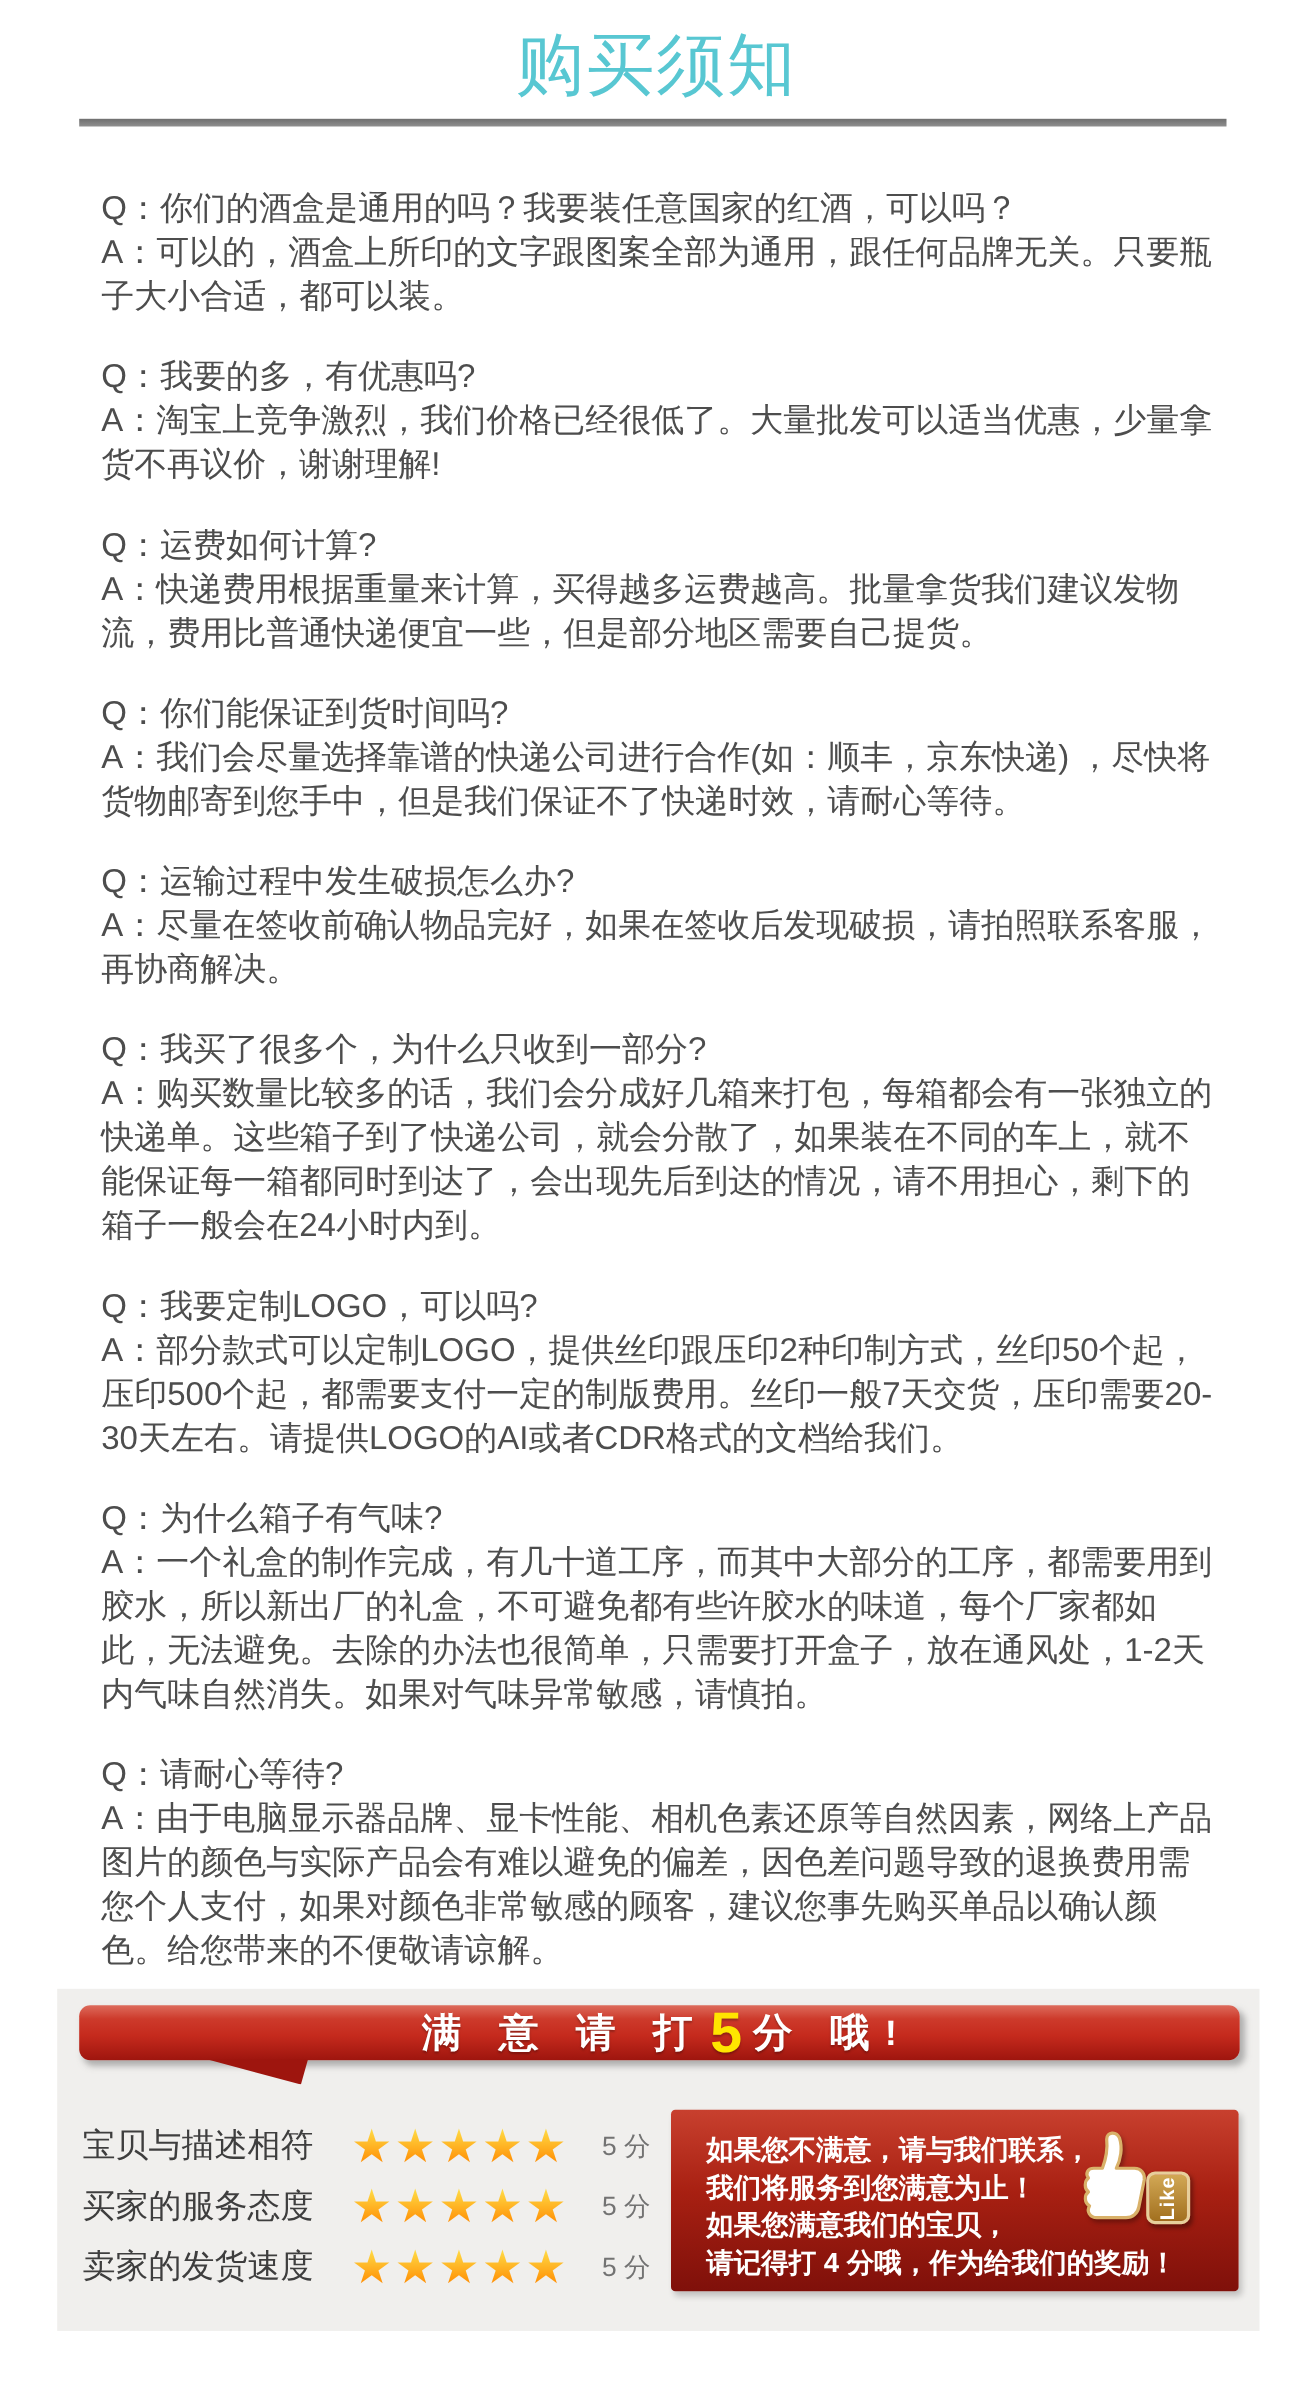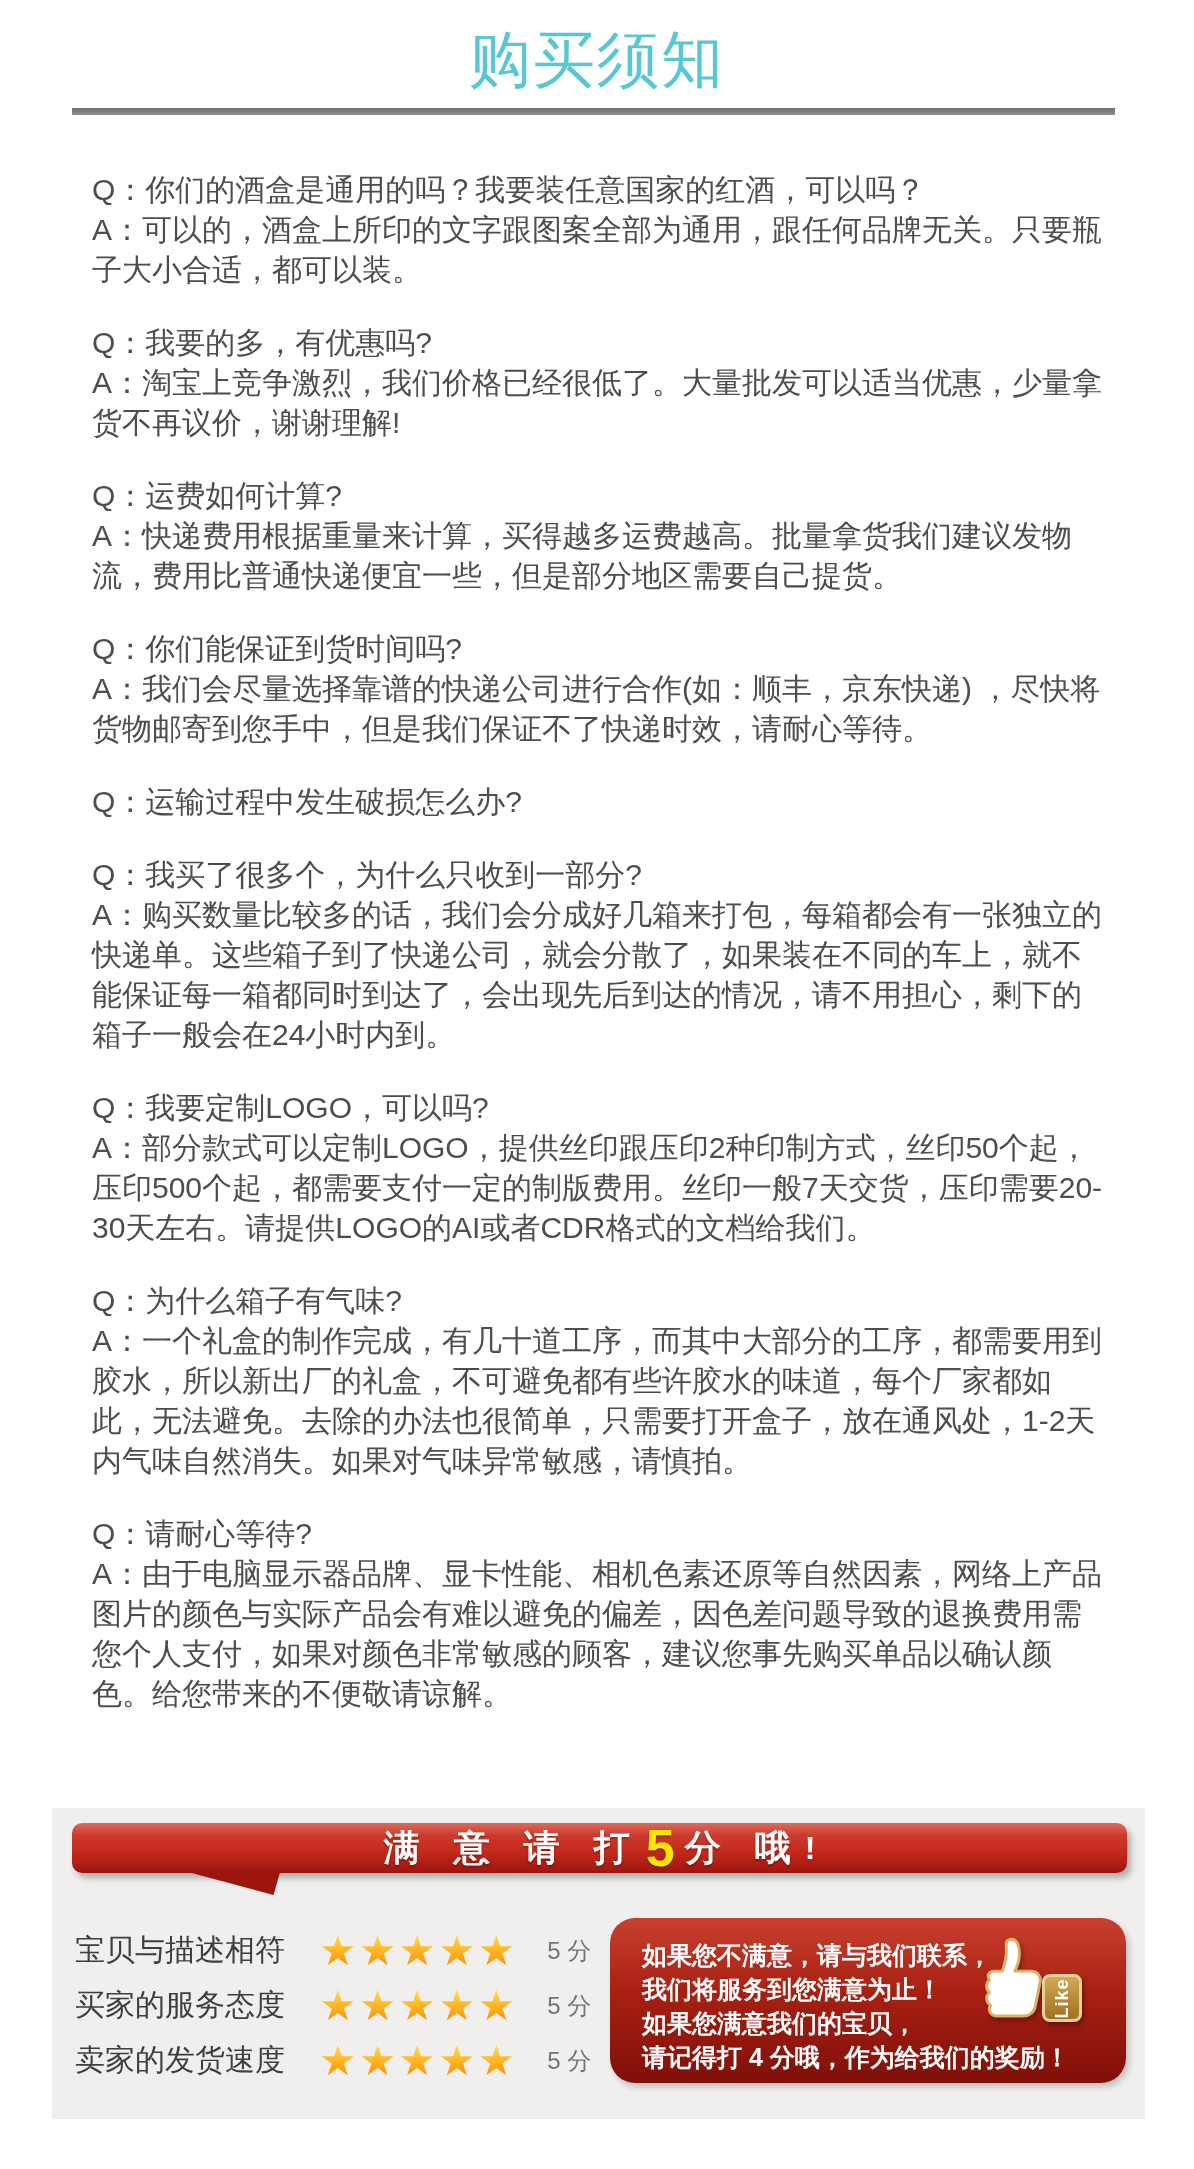--- a/index.html
+++ b/index.html
@@ -62,21 +62,21 @@
     color:var(--star-bottom);
     background:linear-gradient(180deg,var(--star-top) 15%,var(--star-bottom) 90%);
     -webkit-background-clip:text; background-clip:text;
   }
   @supports ((-webkit-background-clip:text) or (background-clip:text)){
     .r-stars{color:transparent;}
   }
   .r-score{font-size:24px; color:#737373;}
   .notice{
     position:absolute; left:558px; top:110px; width:516px; height:165px;
-    border-radius:25px; overflow:hidden;
+    border-radius:4px; overflow:hidden;
     background:linear-gradient(180deg,var(--notice-top) 0%,#a82012 45%,var(--notice-bottom) 100%);
     box-shadow:3px 4px 6px rgba(0,0,0,.2);
     padding:20px 0 0 32px;
   }
   .n-line{font-size:25px; line-height:34px; color:#fff; font-weight:bold; white-space:nowrap;}
   .like-wrap{position:absolute; left:360px; top:14px; width:150px; height:132px;}
   .thumb-svg{position:absolute; left:0; top:0; filter:drop-shadow(2px 3px 2px rgba(0,0,0,.3));}
   .like-badge{
     position:absolute; left:72px; top:42px; width:40px; height:48px;
     background:linear-gradient(180deg,#d2a855,#a2701f);
@@ -111,20 +111,21 @@
     <div class="a-row"><span class="a-label">A：</span><span class="a-text">快递费用根据重量来计算，买得越多运费越高。批量拿货我们建议发物流，费用比普通快递便宜一些，但是部分地区需要自己提货。</span></div>
   </div>
 
   <div class="faq-item">
     <div class="q-row"><span class="q-label">Q：</span><span class="q-text">你们能保证到货时间吗?</span></div>
     <div class="a-row"><span class="a-label">A：</span><span class="a-text">我们会尽量选择靠谱的快递公司进行合作(如：顺丰，京东快递) ，尽快将货物邮寄到您手中，但是我们保证不了快递时效，请耐心等待。</span></div>
   </div>
 
   <div class="faq-item">
     <div class="q-row"><span class="q-label">Q：</span><span class="q-text">运输过程中发生破损怎么办?</span></div>
+    <div class="a-row"><span class="a-label">A：</span><span class="a-text">尽量在签收前确认物品完好，如果在签收后发现破损，请拍照联系客服，再协商解决。</span></div>
   </div>
 
   <div class="faq-item">
     <div class="q-row"><span class="q-label">Q：</span><span class="q-text">我买了很多个，为什么只收到一部分?</span></div>
     <div class="a-row"><span class="a-label">A：</span><span class="a-text">购买数量比较多的话，我们会分成好几箱来打包，每箱都会有一张独立的快递单。这些箱子到了快递公司，就会分散了，如果装在不同的车上，就不能保证每一箱都同时到达了，会出现先后到达的情况，请不用担心，剩下的箱子一般会在24小时内到。</span></div>
   </div>
 
   <div class="faq-item">
     <div class="q-row"><span class="q-label">Q：</span><span class="q-text">我要定制LOGO，可以吗?</span></div>
     <div class="a-row"><span class="a-label">A：</span><span class="a-text">部分款式可以定制LOGO，提供丝印跟压印2种印制方式，丝印50个起，压印500个起，都需要支付一定的制版费用。丝印一般7天交货，压印需要20-30天左右。请提供LOGO的AI或者CDR格式的文档给我们。</span></div>

